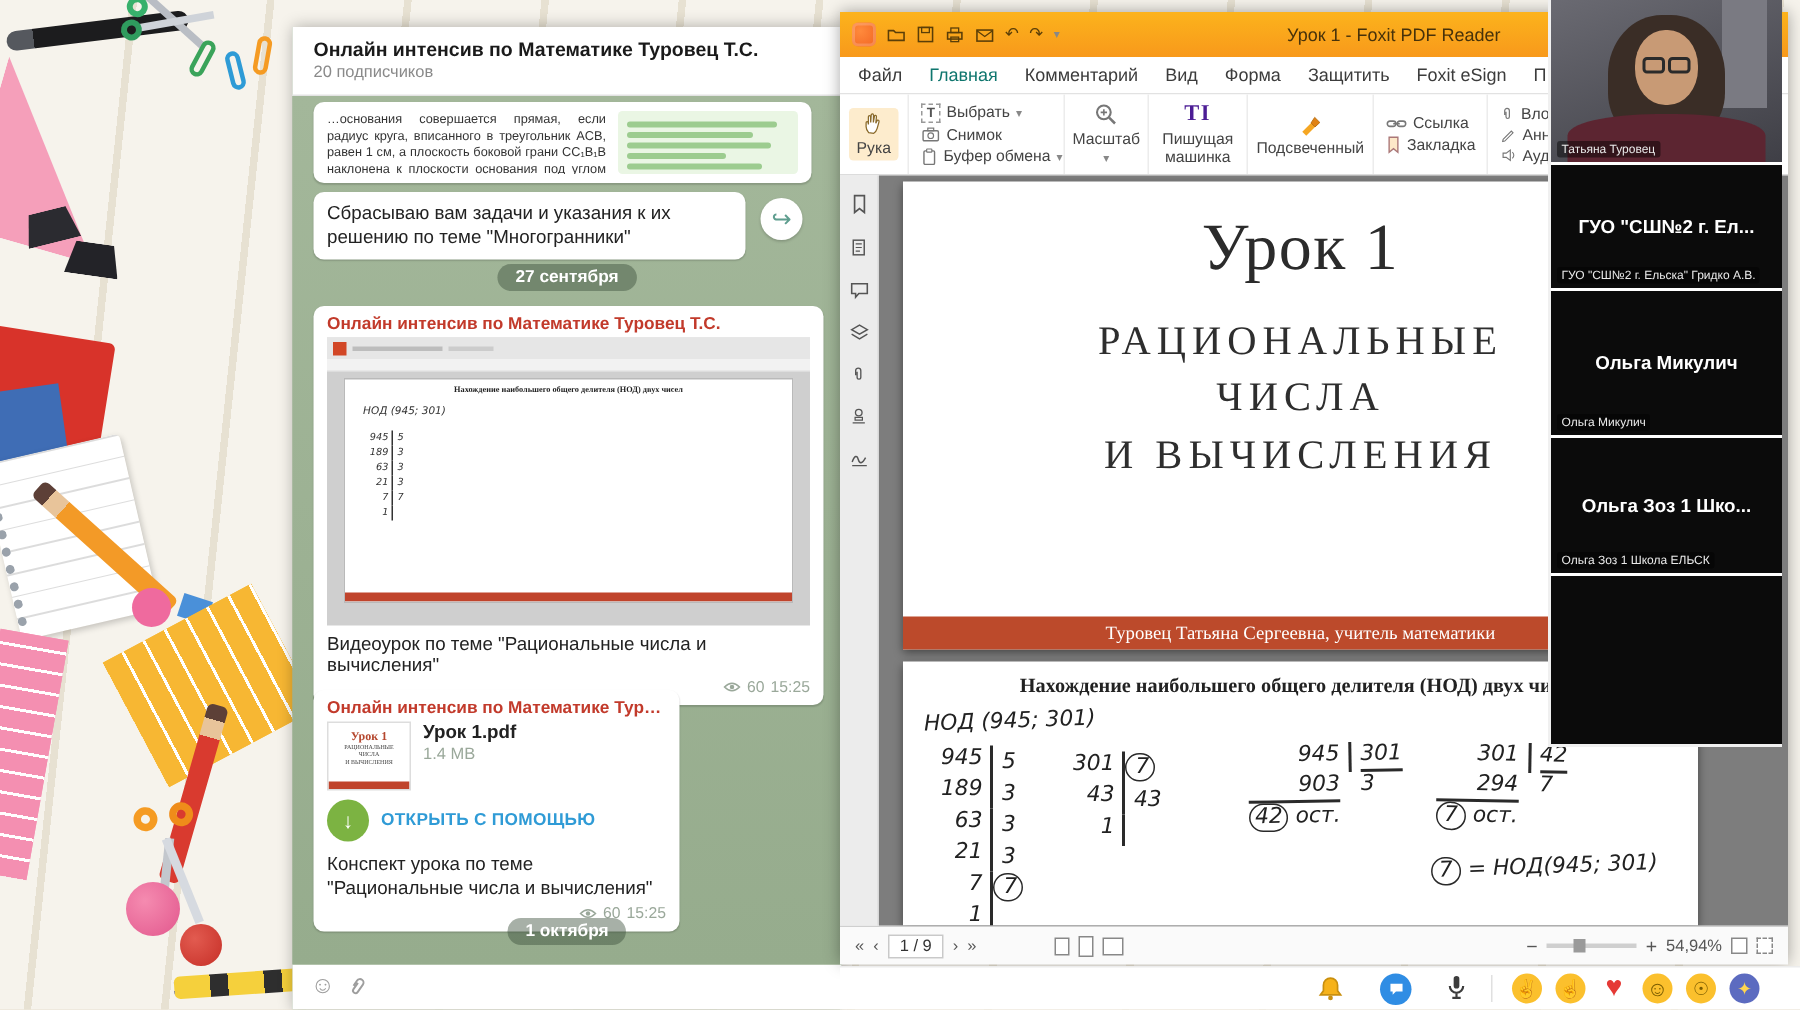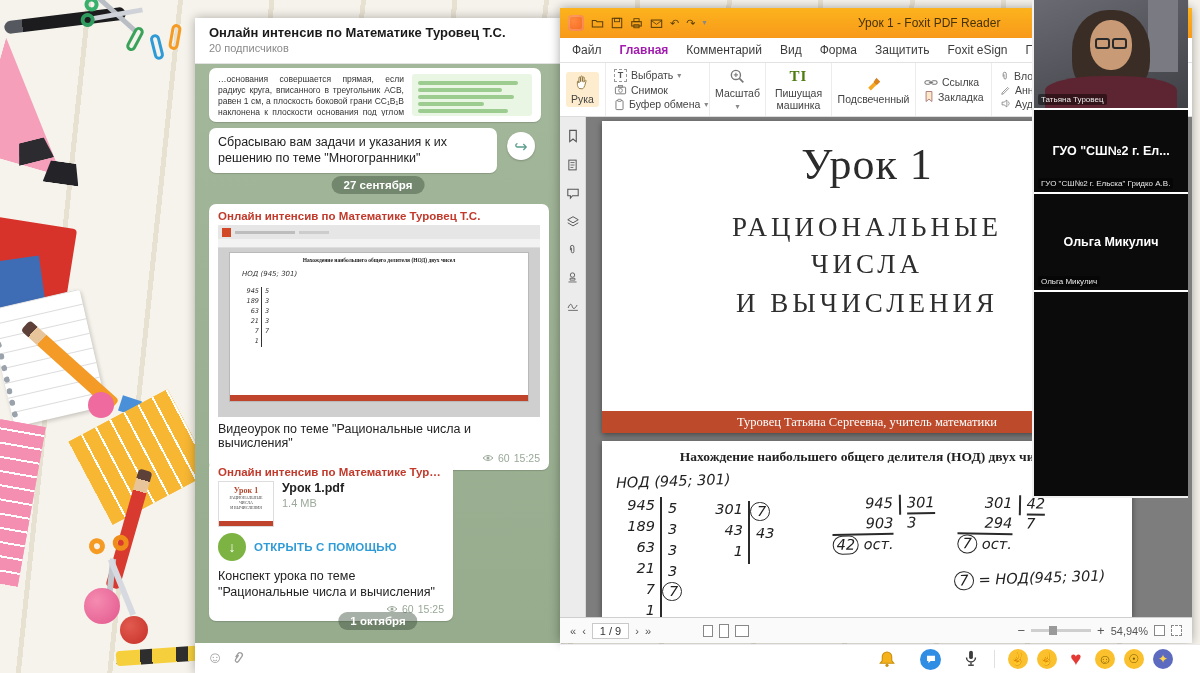--- a/index.html
+++ b/index.html
@@ -34,29 +34,29 @@
   .minifact .d{padding-left:3px}
   .thumb{width:56px;height:46px;background:#fff;border:1px solid #ddd;position:relative;overflow:hidden;text-align:center;flex:none}
 
   
   #foxit{position:absolute;left:560px;top:8px;width:632px;height:634px;background:#fff;box-shadow:0 0 10px rgba(0,0,0,.35)}
   .fx-titlebar{height:30px;background:linear-gradient(#fcb31c,#f8991b);display:flex;align-items:center;padding:0 8px;gap:7px;position:relative}
   .fx-logo{width:16px;height:16px;border-radius:4px;background:radial-gradient(circle at 35% 35%,#ff8a3c,#f26522);box-shadow:inset 0 0 0 2px #fff3}
   .fx-qicon{color:#5a3e08;font-size:11px;line-height:1}
   .fx-title{position:absolute;left:298px;top:8px;font-size:12px;color:#47320a}
   .fx-menubar{height:24px;background:#fff;border-bottom:1px solid #e2e2e2;display:flex;align-items:center;gap:18px;padding:12px 12px;font-size:12px;color:#3c3c3c}
-  .fx-menu-item.active{color:#a21caf;font-weight:700}
+  .fx-menu-item.active{color:#0f766e;font-weight:400}
   .fx-ribbon{height:54px;background:#fff;border-bottom:1px solid #dcdcdc;display:flex}
   .fx-group{border-right:1px solid #ececec;display:flex;flex-direction:column;align-items:center;justify-content:center;padding:2px 4px}
   .fx-big{display:flex;flex-direction:column;align-items:center;justify-content:center;gap:2px;font-size:10.5px;color:#444;text-align:center}
   .fx-rows{display:flex;flex-direction:column;justify-content:center;gap:2px;align-items:flex-start}
   .fx-srow{display:flex;align-items:center;gap:4px;font-size:10.5px;color:#444;white-space:nowrap}
   .caret{color:#888;font-size:8px}
   .selicon{width:13px;height:13px;border:1px dashed #999;font:700 9px "Liberation Sans",sans-serif;color:#555;display:flex;align-items:center;justify-content:center}
-  .twicon{font:700 15px "Liberation Serif",serif;color:#4d7c0f;letter-spacing:1px}
+  .twicon{font:700 15px "Liberation Serif",serif;color:#4c1d95;letter-spacing:1px}
   .fx-body{display:flex;height:500px}
   .fx-sidebar{width:26px;background:#ececec;border-right:1px solid #d8d8d8;display:flex;flex-direction:column;align-items:center;gap:15px;padding-top:12px}
   .fx-viewer{position:relative;flex:1;background:#7d7d7d;overflow:hidden}
   .page{position:absolute;left:16px;width:530px;background:#fff;box-shadow:0 2px 6px rgba(0,0,0,.45)}
   .serif{font-family:"Liberation Serif",serif}
   .p1-title{margin-top:18px;text-align:center;font-size:44px;color:#2b2b2b;letter-spacing:1px}
   .p1-line{text-align:center;font-size:27px;color:#2e2e2e;letter-spacing:4px}
   .banner{position:absolute;bottom:0;left:0;right:0;height:22px;line-height:22px;background:#bc4a2b;color:#fff;text-align:center;font-size:12.5px}
   .p2-title{margin-top:8px;text-align:center;font-weight:700;font-size:13.5px;color:#222}
   .hw{font:italic 14.5px "DejaVu Sans",sans-serif;color:#222;position:absolute}
@@ -541,20 +541,24 @@
     <span class="zlabel">Татьяна Туровец</span>
   </div>
   <div class="ztile" style="height:84px">
     <span class="zname">ГУО "СШ№2 г. Ел...</span>
     <span class="zlabel">ГУО "СШ№2 г. Ельска" Гридко А.В.</span>
   </div>
   <div class="ztile" style="height:98px">
     <span class="zname">Ольга Микулич</span>
     <span class="zlabel">Ольга Микулич</span>
   </div>
+  <div class="ztile" style="height:92px">
+    <span class="zname">Ольга Зоз 1 Шко...</span>
+    <span class="zlabel">Ольга Зоз 1 Школа ЕЛЬСК</span>
+  </div>
 </div>
 
 <div id="bottombar">
   <div style="position:absolute;left:318px;top:5px">
     <svg width="18" height="18" viewBox="0 0 16 16">
         <path d="M8 1.8 a4.2 4.2 0 0 1 4.2 4.2 V9.4 L14 11.8 H2 L3.8 9.4 V6 A4.2 4.2 0 0 1 8 1.8 Z" fill="#f6b21a" stroke="#c98f0e"></path>
         <circle cx="8" cy="13.6" r="1.4" fill="#c98f0e"></circle>
       </svg>
   </div>
   <div style="position:absolute;left:360px;top:4px;width:21px;height:21px;border-radius:50%;background:#2f8de4;display:flex;align-items:center;justify-content:center">

